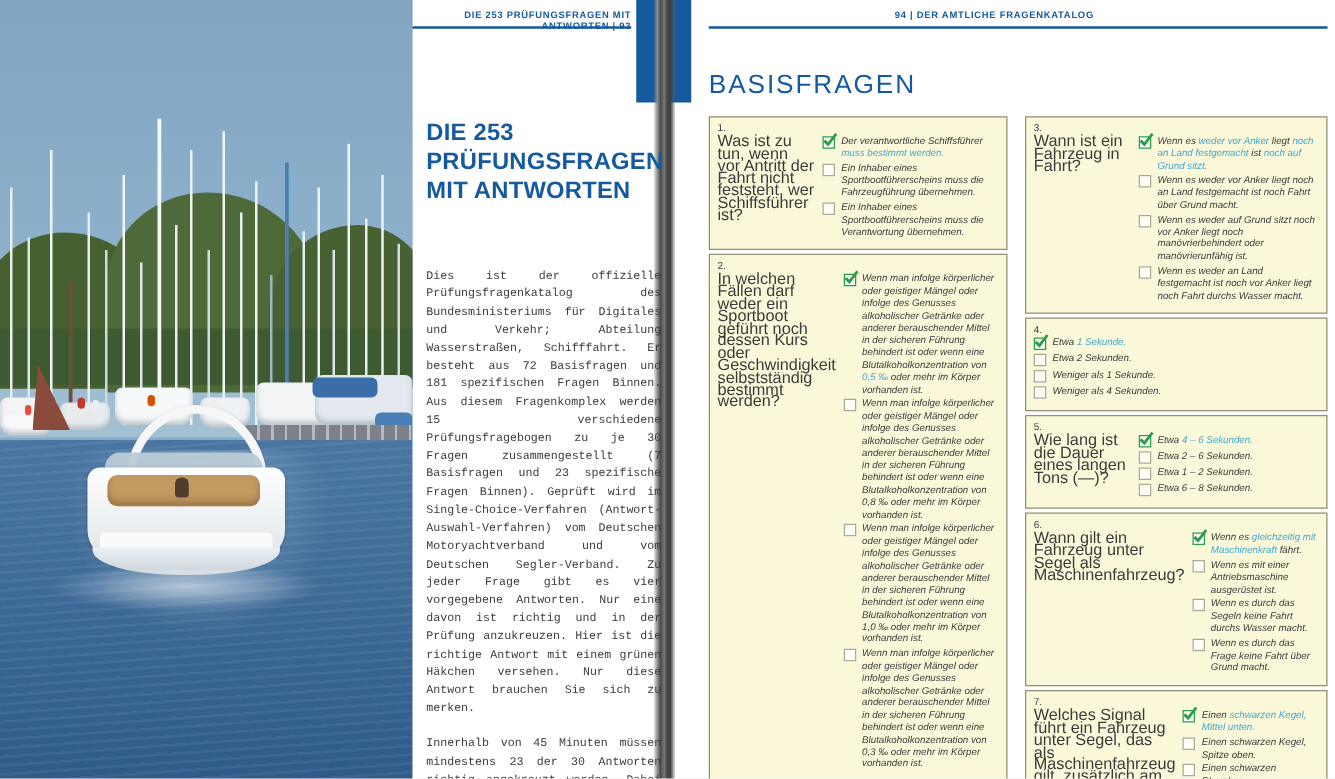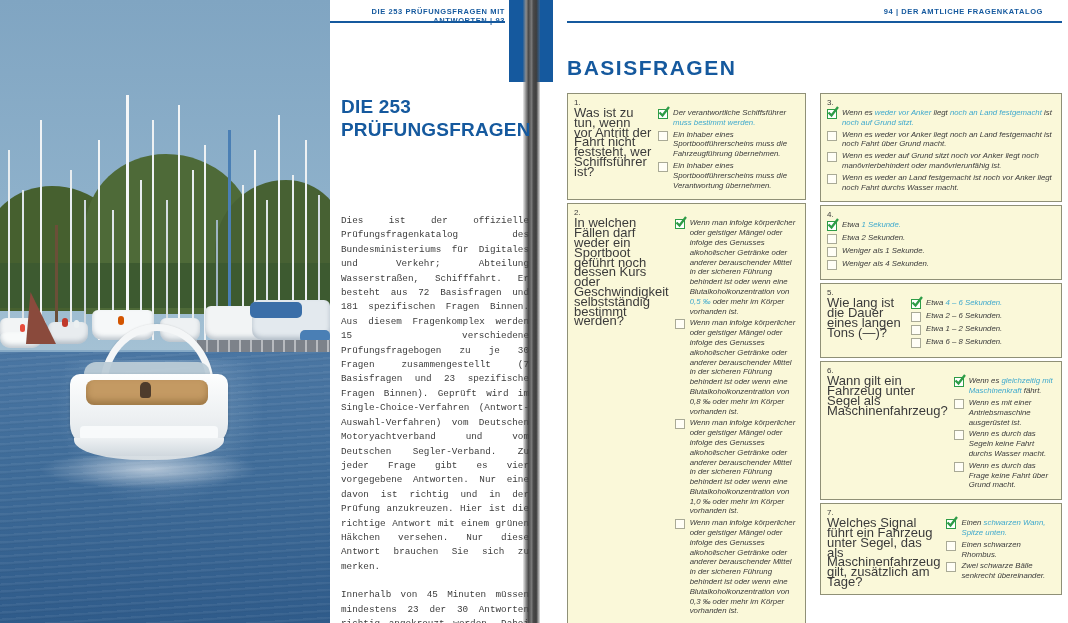--- a/index.html
+++ b/index.html
@@ -3,35 +3,35 @@
 <meta charset="utf-8">
 <style>
   html,body{margin:0;padding:0;background:#e9e9e9;}
   .spread{
     position:relative;width:1068px;height:623px;overflow:hidden;background:#ffffff;
     font-family:"Liberation Sans","DejaVu Sans",sans-serif;color:#3b3b3b;
   }
   
   .pghead{position:absolute;top:7px;font-size:7.5px;font-weight:bold;letter-spacing:.6px;color:#15599E;}
   .pghead.left{left:330px;width:175px;text-align:right;}
-  .pghead.right{left:548px;width:495px;text-align:right;}
+  .pghead.right{left:548px;width:495px;text-align:center;}
   .rule{position:absolute;top:21px;height:2px;background:#15599E;}
   .rule.left{left:330px;width:175px;}
   .rule.right{left:567px;width:495px;}
   .gutter-tab{position:absolute;left:509px;top:0;width:44px;height:82px;background:#15599E;}
   .spine{position:absolute;left:523px;top:0;width:17px;height:623px;
     background:linear-gradient(90deg,rgba(120,120,120,.15) 0%,#8c8c8c 18%,#4b4b4b 32%,#777777 50%,#494949 62%,#3e3e3e 78%,rgba(130,130,130,.25) 100%);}
   
   .ltitle{position:absolute;left:341px;top:95px;width:190px;color:#15599E;font-weight:bold;
     font-size:19px;line-height:23px;letter-spacing:.2px;}
   .ltitle span{display:block;}
   .lbody{position:absolute;left:341px;top:214px;width:188px;}
   .lbody p{margin:0 0 14px 0;font-size:9.3px;line-height:14.4px;text-align:justify;color:#3d3d3d;font-family:Liberation Mono, monospace;}
   
-  .section-title{position:absolute;left:567px;top:56px;font-size:21px;font-weight:bold;
+  .section-title{position:absolute;left:567px;top:56px;font-size:21px;font-weight:normal;
     letter-spacing:1.5px;color:#15599E;}
   .qcol{position:absolute;top:93px;}
   .qcol1{left:567px;width:239px;}
   .qcol2{left:820px;width:242px;}
   .qbox{background:#FAF8D9;border:1px solid #8f9077;margin-bottom:3px;padding:4px 6px 7px 6px;box-sizing:border-box;}
   .qnum{font-size:8px;line-height:10px;color:#3b3b3b;}
   .qrow{display:flex;}
   .qtext{flex:0 0 78px;margin-right:6px;font-size:13px;line-height:9.8px;color:#3b3b3b;}
   .answers{flex:1;font-style:italic;}
   .arow{display:flex;margin-bottom:2px;}
@@ -156,20 +156,21 @@
   <div class="rule left"></div>
   <div class="pghead right">94 | DER AMTLICHE FRAGENKATALOG</div>
   <div class="rule right"></div>
 
   <div class="gutter-tab"></div>
   <div class="spine"></div>
 
   <div class="ltitle">
     <span>DIE 253</span>
     <span>PRÜFUNGSFRAGEN</span>
+    <span>MIT ANTWORTEN</span>
   </div>
   <div class="lbody">
     <p>Dies ist der offizielle Prüfungsfragenkatalog des Bundesministeriums für Digitales und Verkehr; Abteilung Wasserstraßen, Schifffahrt. Er besteht aus 72 Basisfragen und 181 spezifischen Fragen Binnen. Aus diesem Fragenkomplex werden 15 verschiedene Prüfungsfragebogen zu je 30 Fragen zusammengestellt (7 Basisfragen und 23 spezifische Fragen Binnen). Geprüft wird im Single-Choice-Verfahren (Antwort-Auswahl-Verfahren) vom Deutschen Motoryachtverband und vom Deutschen Segler-Verband. Zu jeder Frage gibt es vier vorgegebene Antworten. Nur eine davon ist richtig und in der Prüfung anzukreuzen. Hier ist die richtige Antwort mit einem grünen Häkchen versehen. Nur diese Antwort brauchen Sie sich zu merken.</p>
     <p>Innerhalb von 45 Minuten müssen mindestens 23 der 30 Antworten richtig angekreuzt werden. Dabei ist zu beachten, dass 5 der 7 Basisfragen und 18 der 23 spezifischen Fragen Binnen korrekt beantwortet werden müssen. Wird diese Mindestanforderung auch nur in einem der Teilbereiche nicht erreicht, gilt die gesamte theoretische Prüfung als nicht bestanden.</p>
   </div>
 
   <div class="section-title">BASISFRAGEN</div>
   <div class="qcol qcol1" id="qcol1">
       <div class="qbox">
         <div class="qnum">1.</div>
@@ -221,20 +222,21 @@
               <span class="atext"><span>Wenn man infolge körperlicher oder geistiger Mängel oder infolge des Genusses alkoholischer Getränke oder anderer berauschender Mittel in der sicheren Führung behindert ist oder wenn eine Blutalkoholkonzentration von 0,3 ‰ oder mehr im Körper vorhanden ist.</span></span>
             </div>
           </div>
         </div>
       </div>
     </div>
   <div class="qcol qcol2" id="qcol2">
       <div class="qbox">
         <div class="qnum">3.</div>
         <div class="qrow">
+          <div class="qtext">Wann ist ein Fahrzeug in Fahrt?</div>
           <div class="answers">
             <div class="arow">
               <span class="cb checked">
                 <svg viewBox="0 0 12 12">
                   <path d="M1.5 6.5 L4.5 9.5 L11 1" stroke="#2D9C47" stroke-width="2.3" fill="none"></path>
                 </svg>
               </span>
               <span class="atext"><span>Wenn es </span><span class="hl">weder vor Anker</span><span> liegt </span><span class="hl">noch an Land festgemacht</span><span> ist </span><span class="hl">noch auf Grund sitzt.</span></span>
             </div>
             <div class="arow">
@@ -339,21 +341,25 @@
         <div class="qnum">7.</div>
         <div class="qrow">
           <div class="qtext">Welches Signal führt ein Fahrzeug unter Segel, das als Maschinenfahrzeug gilt, zusätzlich am Tage?</div>
           <div class="answers">
             <div class="arow">
               <span class="cb checked">
                 <svg viewBox="0 0 12 12">
                   <path d="M1.5 6.5 L4.5 9.5 L11 1" stroke="#2D9C47" stroke-width="2.3" fill="none"></path>
                 </svg>
               </span>
-              <span class="atext"><span>Einen </span><span class="hl">schwarzen Wann, Spitze unten.</span></span>
+              <span class="atext"><span>Einen </span><span class="hl">schwarzen Kegel, Mittel unten.</span></span>
+            </div>
+            <div class="arow">
+              <span class="cb"></span>
+              <span class="atext"><span>Einen schwarzen Kegel, Spitze oben.</span></span>
             </div>
             <div class="arow">
               <span class="cb"></span>
               <span class="atext"><span>Einen schwarzen Rhombus.</span></span>
             </div>
             <div class="arow">
               <span class="cb"></span>
               <span class="atext"><span>Zwei schwarze Bälle senkrecht übereinander.</span></span>
             </div>
           </div>

